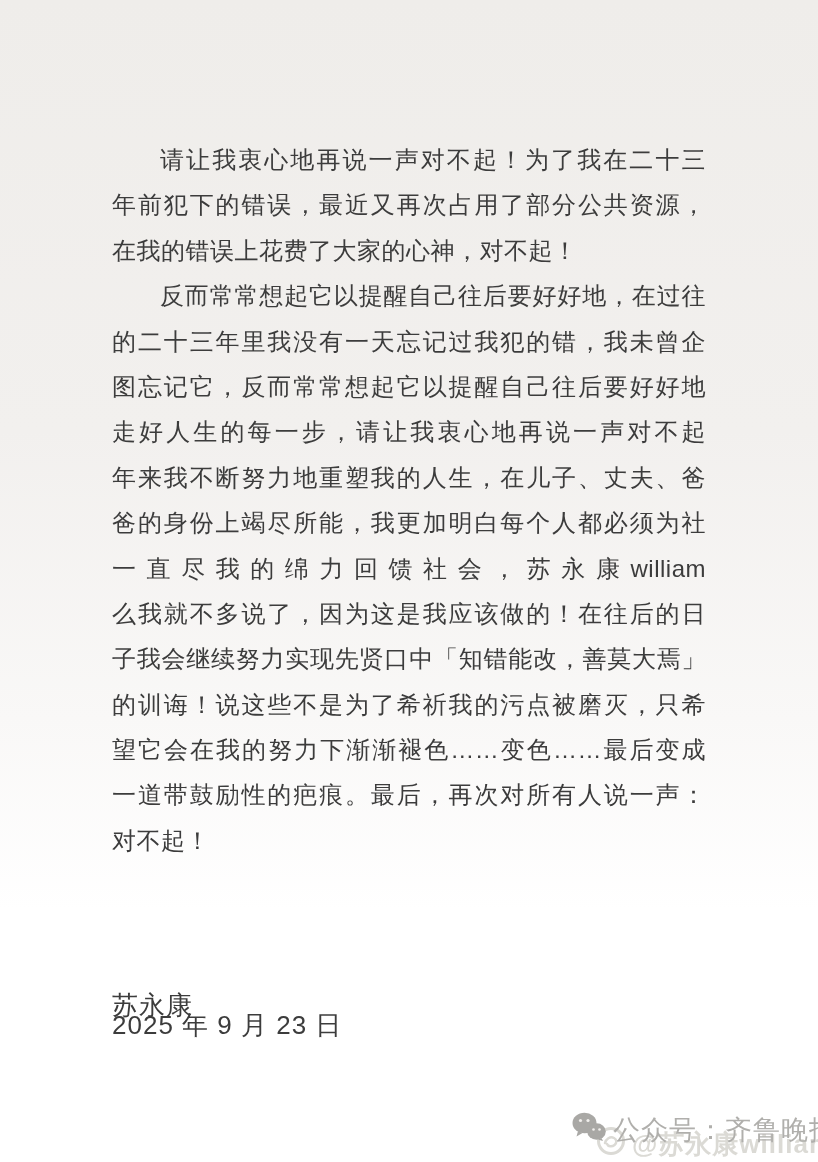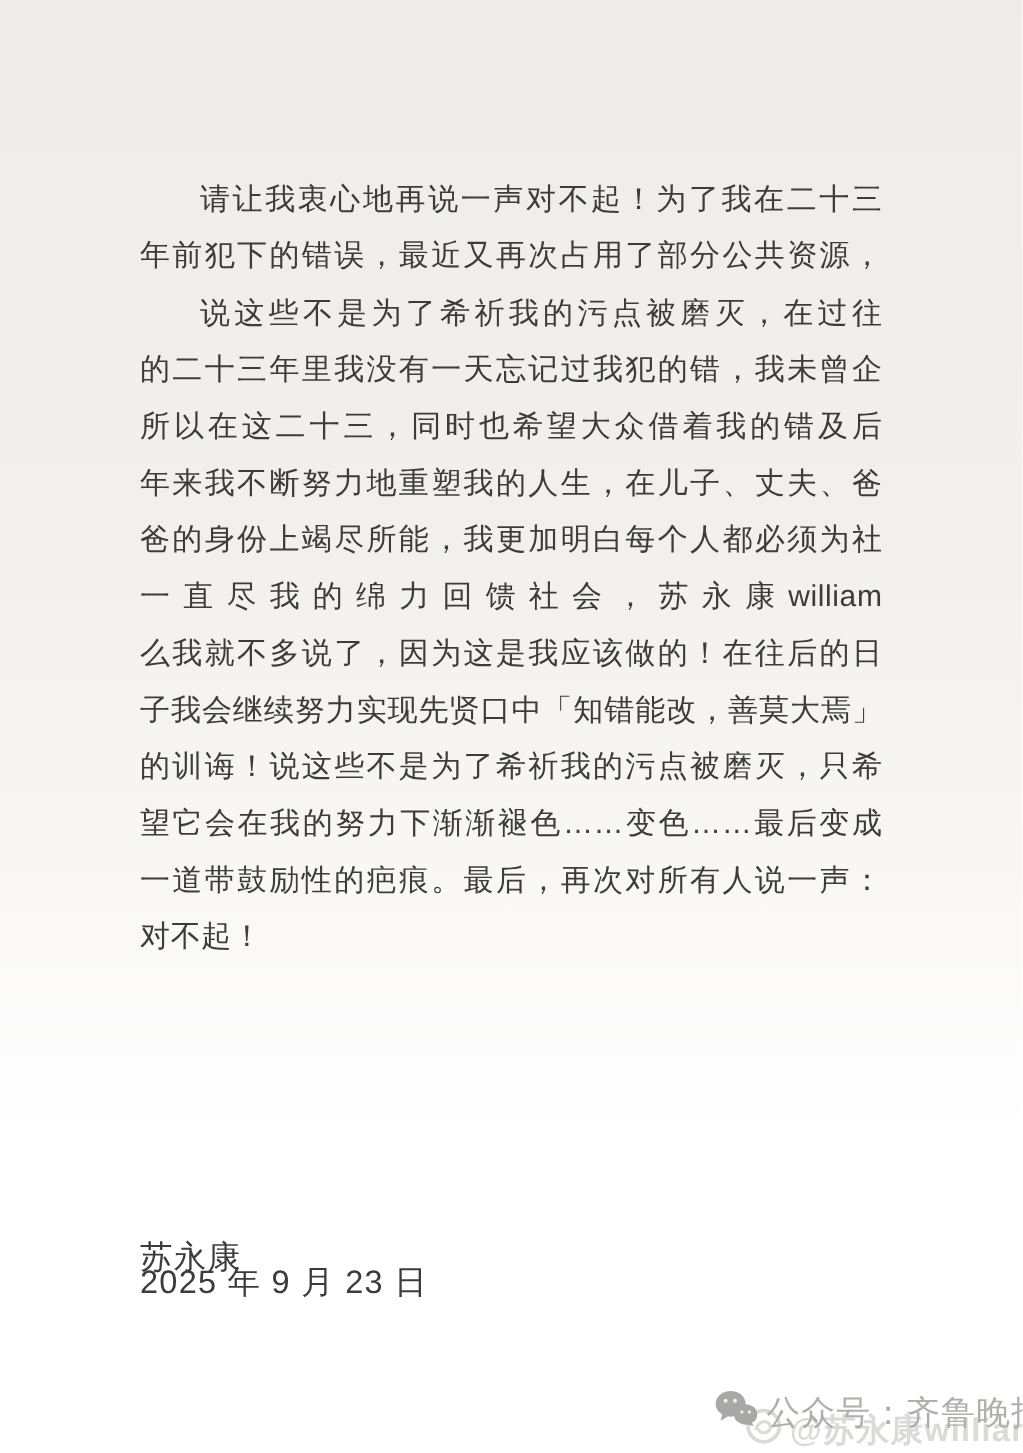--- a/index.html
+++ b/index.html
@@ -69,23 +69,25 @@
   .wm-wechat svg, .wm-weibo svg { flex: 0 0 auto; }
 </style>
 </head>
 <body>
 
 <div class="page">
 
   <div class="letter-body">
     <div class="line indent fill">请让我衷心地再说一声对不起！为了我在二十三</div>
     <div class="line fill">年前犯下的错误，最近又再次占用了部分公共资源，</div>
-    <div class="line indent fill">说这些不是为了希祈我的污点被磨灭，在过往</div>
+    <div class="line">在我的错误上花费了大家的心神，对不起！</div>
+    <div class="line indent fill">反而常常想起它以提醒自己往后要好好地，在过往</div>
     <div class="line fill">的二十三年里我没有一天忘记过我犯的错，我未曾企</div>
-    <div class="line fill">所以在这二十三，同时也希望大众借着我的错及后</div>
+    <div class="line fill">图忘记它，反而常常想起它以提醒自己往后要好好地</div>
+    <div class="line fill">走好人生的每一步，请让我衷心地再说一声对不起</div>
     <div class="line fill">年来我不断努力地重塑我的人生，在儿子、丈夫、爸</div>
     <div class="line fill">爸的身份上竭尽所能，我更加明白每个人都必须为社</div>
     <div class="line fill">一直尽我的绵力回馈社会，苏永康william</div>
     <div class="line fill">么我就不多说了，因为这是我应该做的！在往后的日</div>
     <div class="line fill">子我会继续努力实现先贤口中「知错能改，善莫大焉」</div>
     <div class="line fill">的训诲！说这些不是为了希祈我的污点被磨灭，只希</div>
     <div class="line fill">望它会在我的努力下渐渐褪色……变色……最后变成</div>
     <div class="line fill">一道带鼓励性的疤痕。最后，再次对所有人说一声：</div>
     <div class="line">对不起！</div>
   </div>

